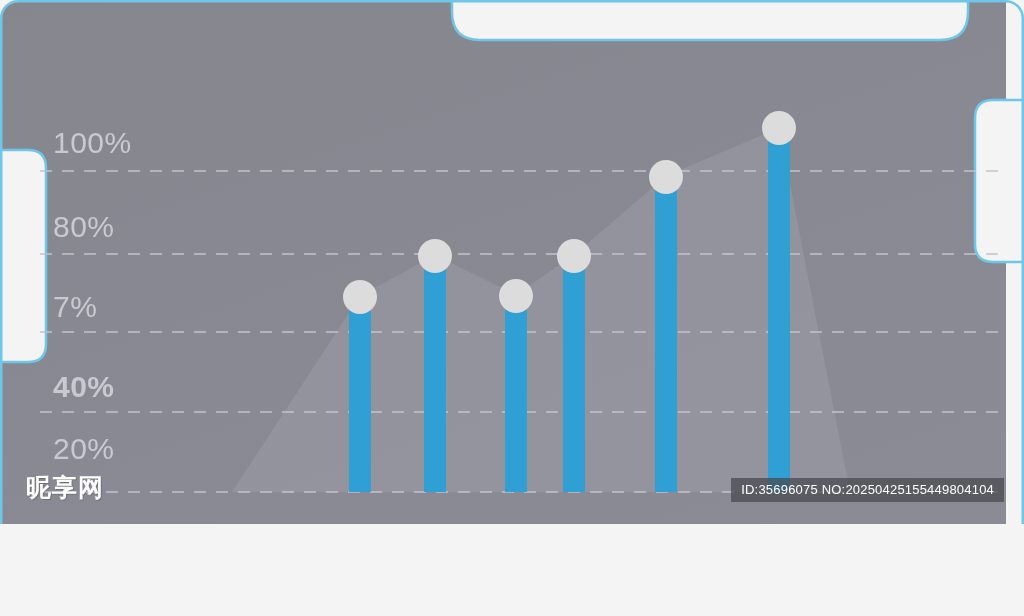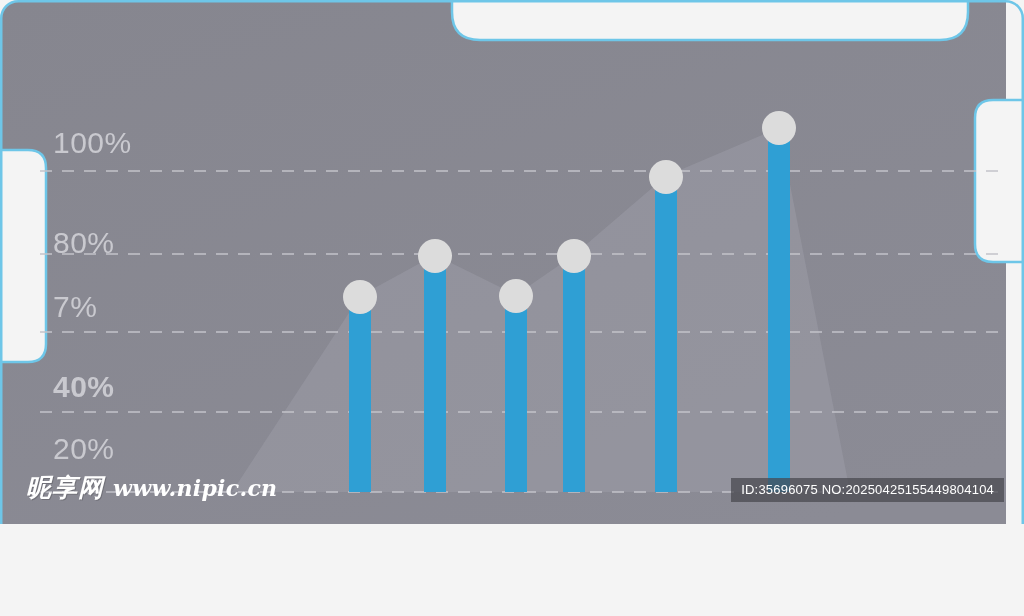--- a/index.html
+++ b/index.html
@@ -55,21 +55,20 @@
     bottom: 20px;
     display: flex;
     align-items: center;
     gap: 9px;
     user-select: none;
   }
   .wm-logo {
     font-family: "DejaVu Sans", sans-serif;
     font-size: 25px;
     font-weight: bold;
-    font-style: italic;
     color: #ffffff;
     letter-spacing: 1px;
     text-shadow: 1px 1px 0 rgba(0,0,0,0.18);
   }
   .wm-url {
     font-family: "DejaVu Serif", serif;
     font-size: 22px;
     font-style: italic;
     font-weight: bold;
     color: #ffffff;
@@ -173,26 +172,25 @@
         <circle cx="360" cy="297" r="17"></circle>
         <circle cx="435" cy="256" r="17"></circle>
         <circle cx="516" cy="296" r="17"></circle>
         <circle cx="574" cy="256" r="17"></circle>
         <circle cx="666" cy="177" r="17"></circle>
         <circle cx="779" cy="128" r="17"></circle>
       </g>
     </svg>
 
     <div class="ytick" style="left:53px; top:128px;">100%</div>
-    <div class="ytick" style="left:53px; top:228px;">80%</div>
+    <div class="ytick" style="left:53px; top:212px;">80%</div>
     <div class="ytick" style="left:53px; top:292px;">7%</div>
     <div class="ytick" style="left:53px; top:372px;font-weight:bold;">40%</div>
     <div class="ytick" style="left:53px; top:434px;">20%</div>
   </div>
 
   <div class="wm-left">
     <span class="wm-logo">昵享网</span>
-    <span class="wm-url">www.nipic.cn</span>
   </div>
 
   <div class="wm-right">ID:35696075 NO:20250425155449804104</div>
 
 </div>
 
 </body></html>

